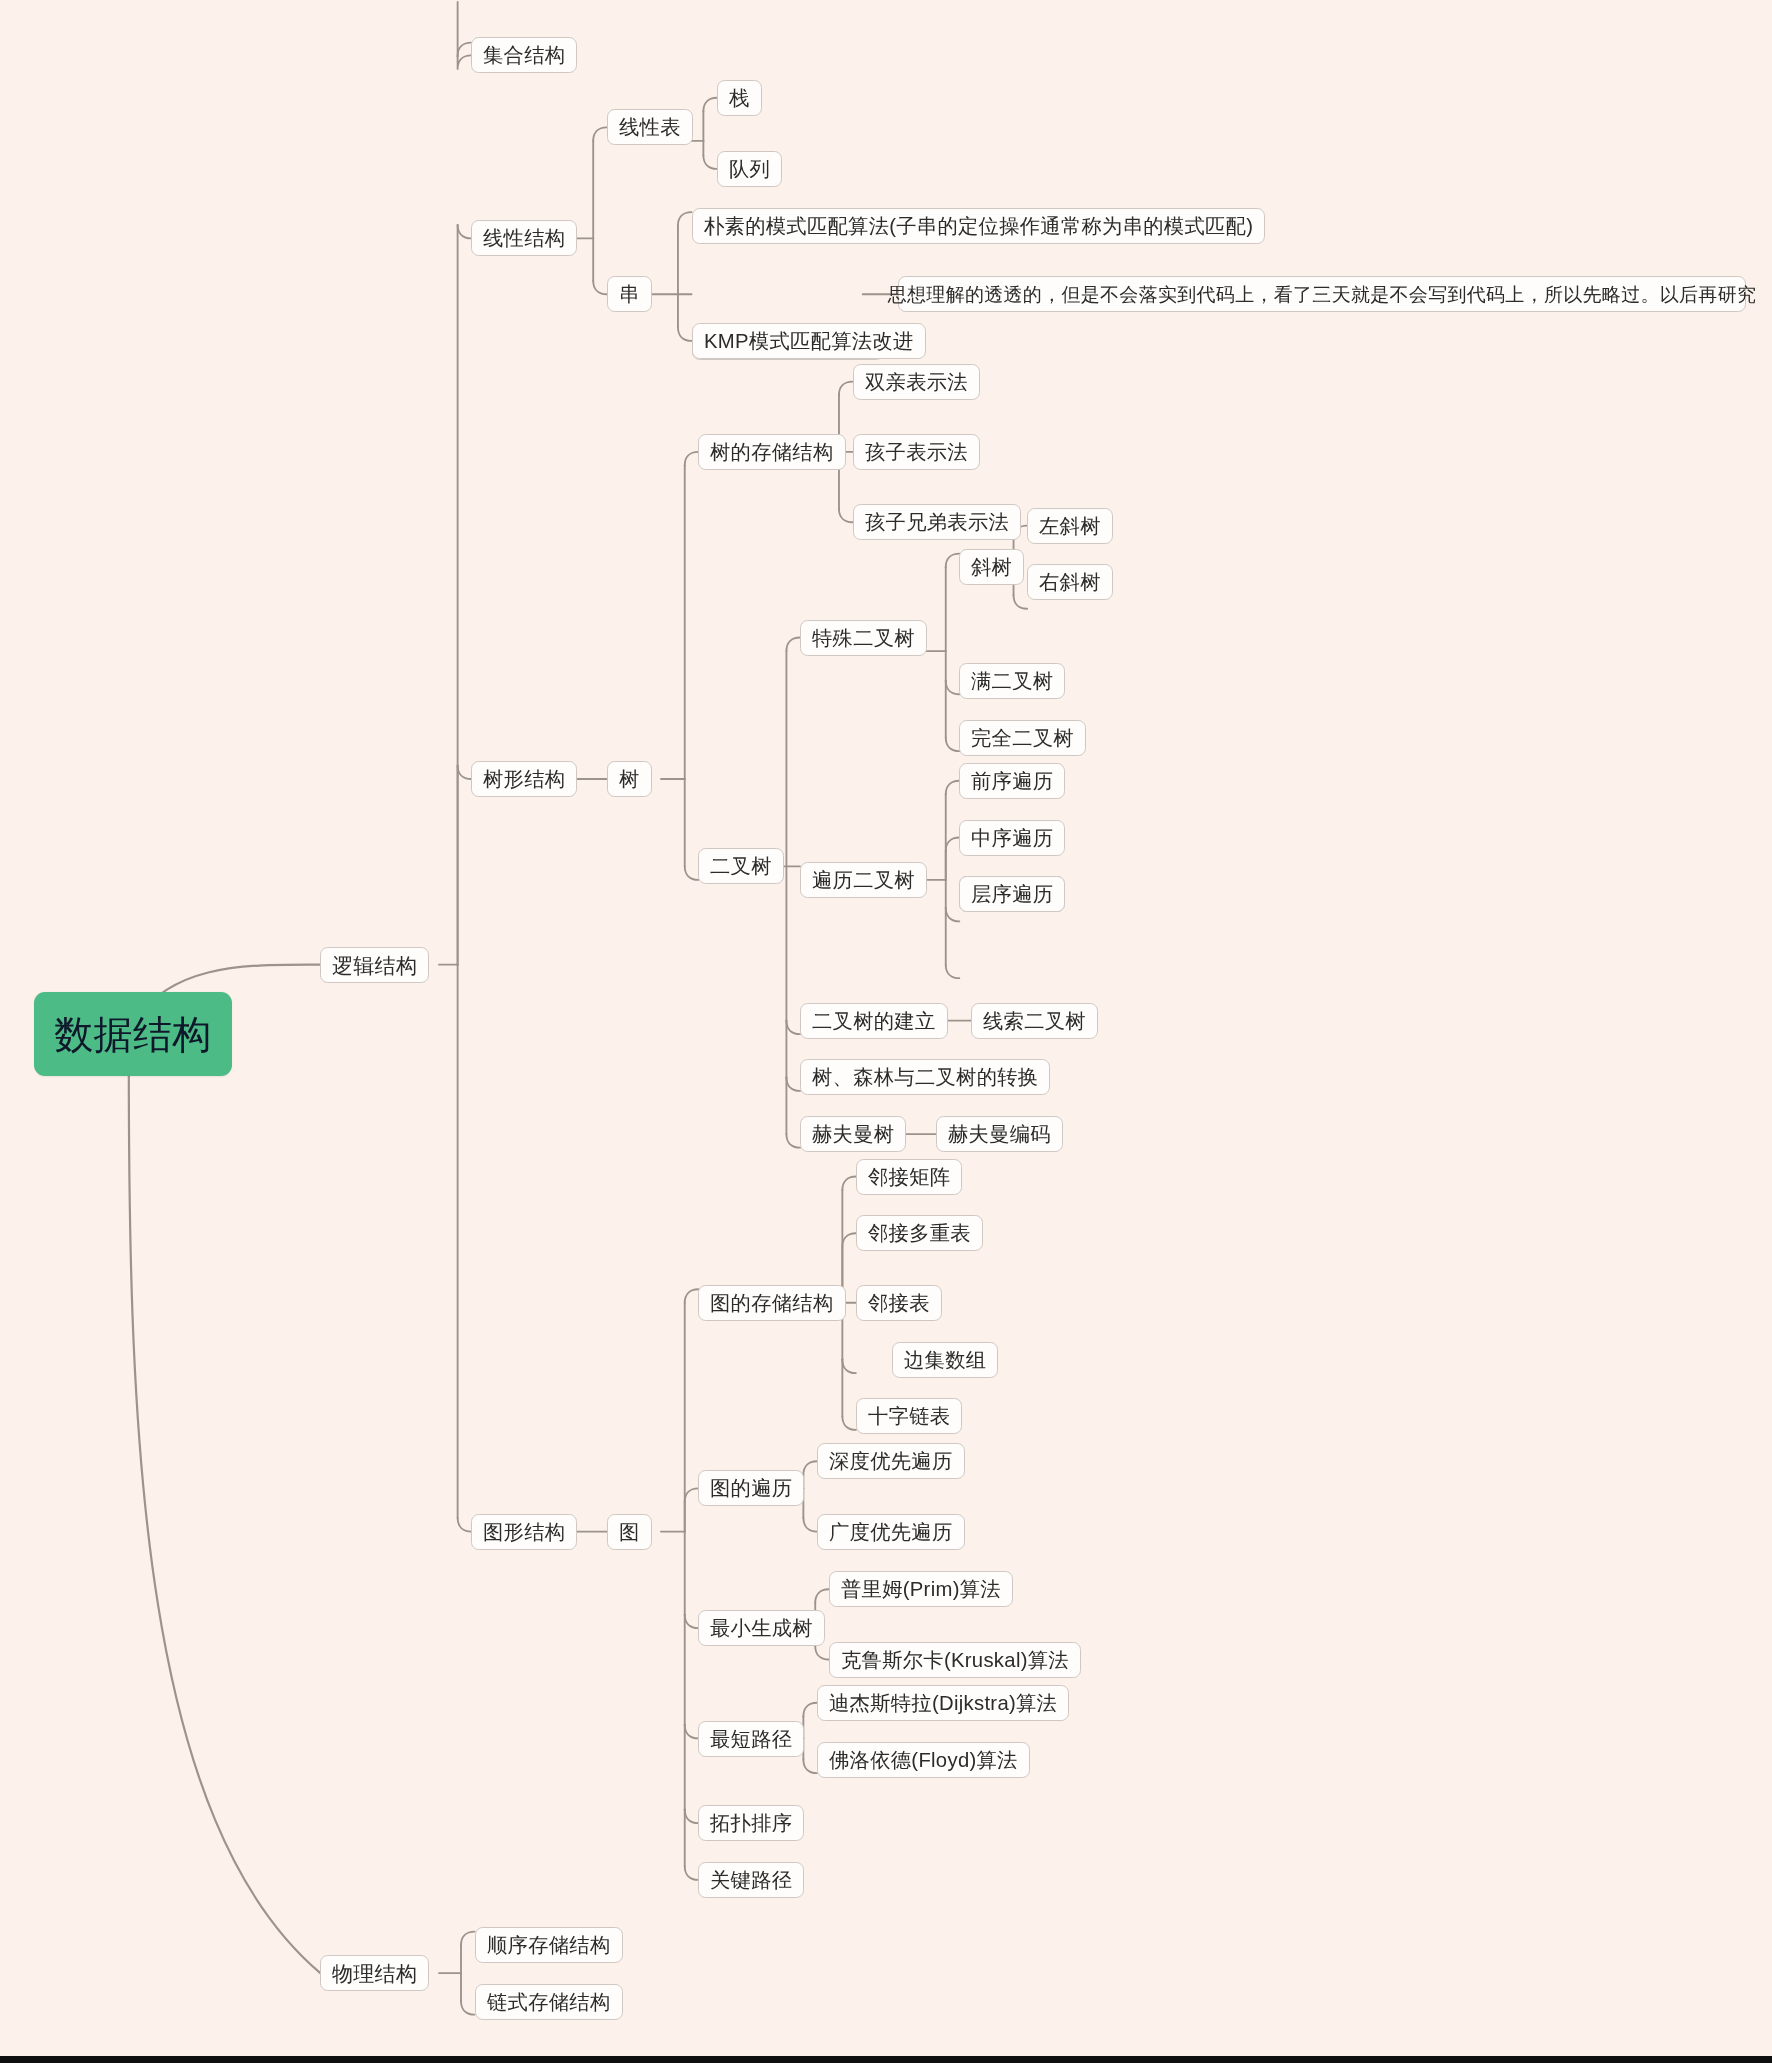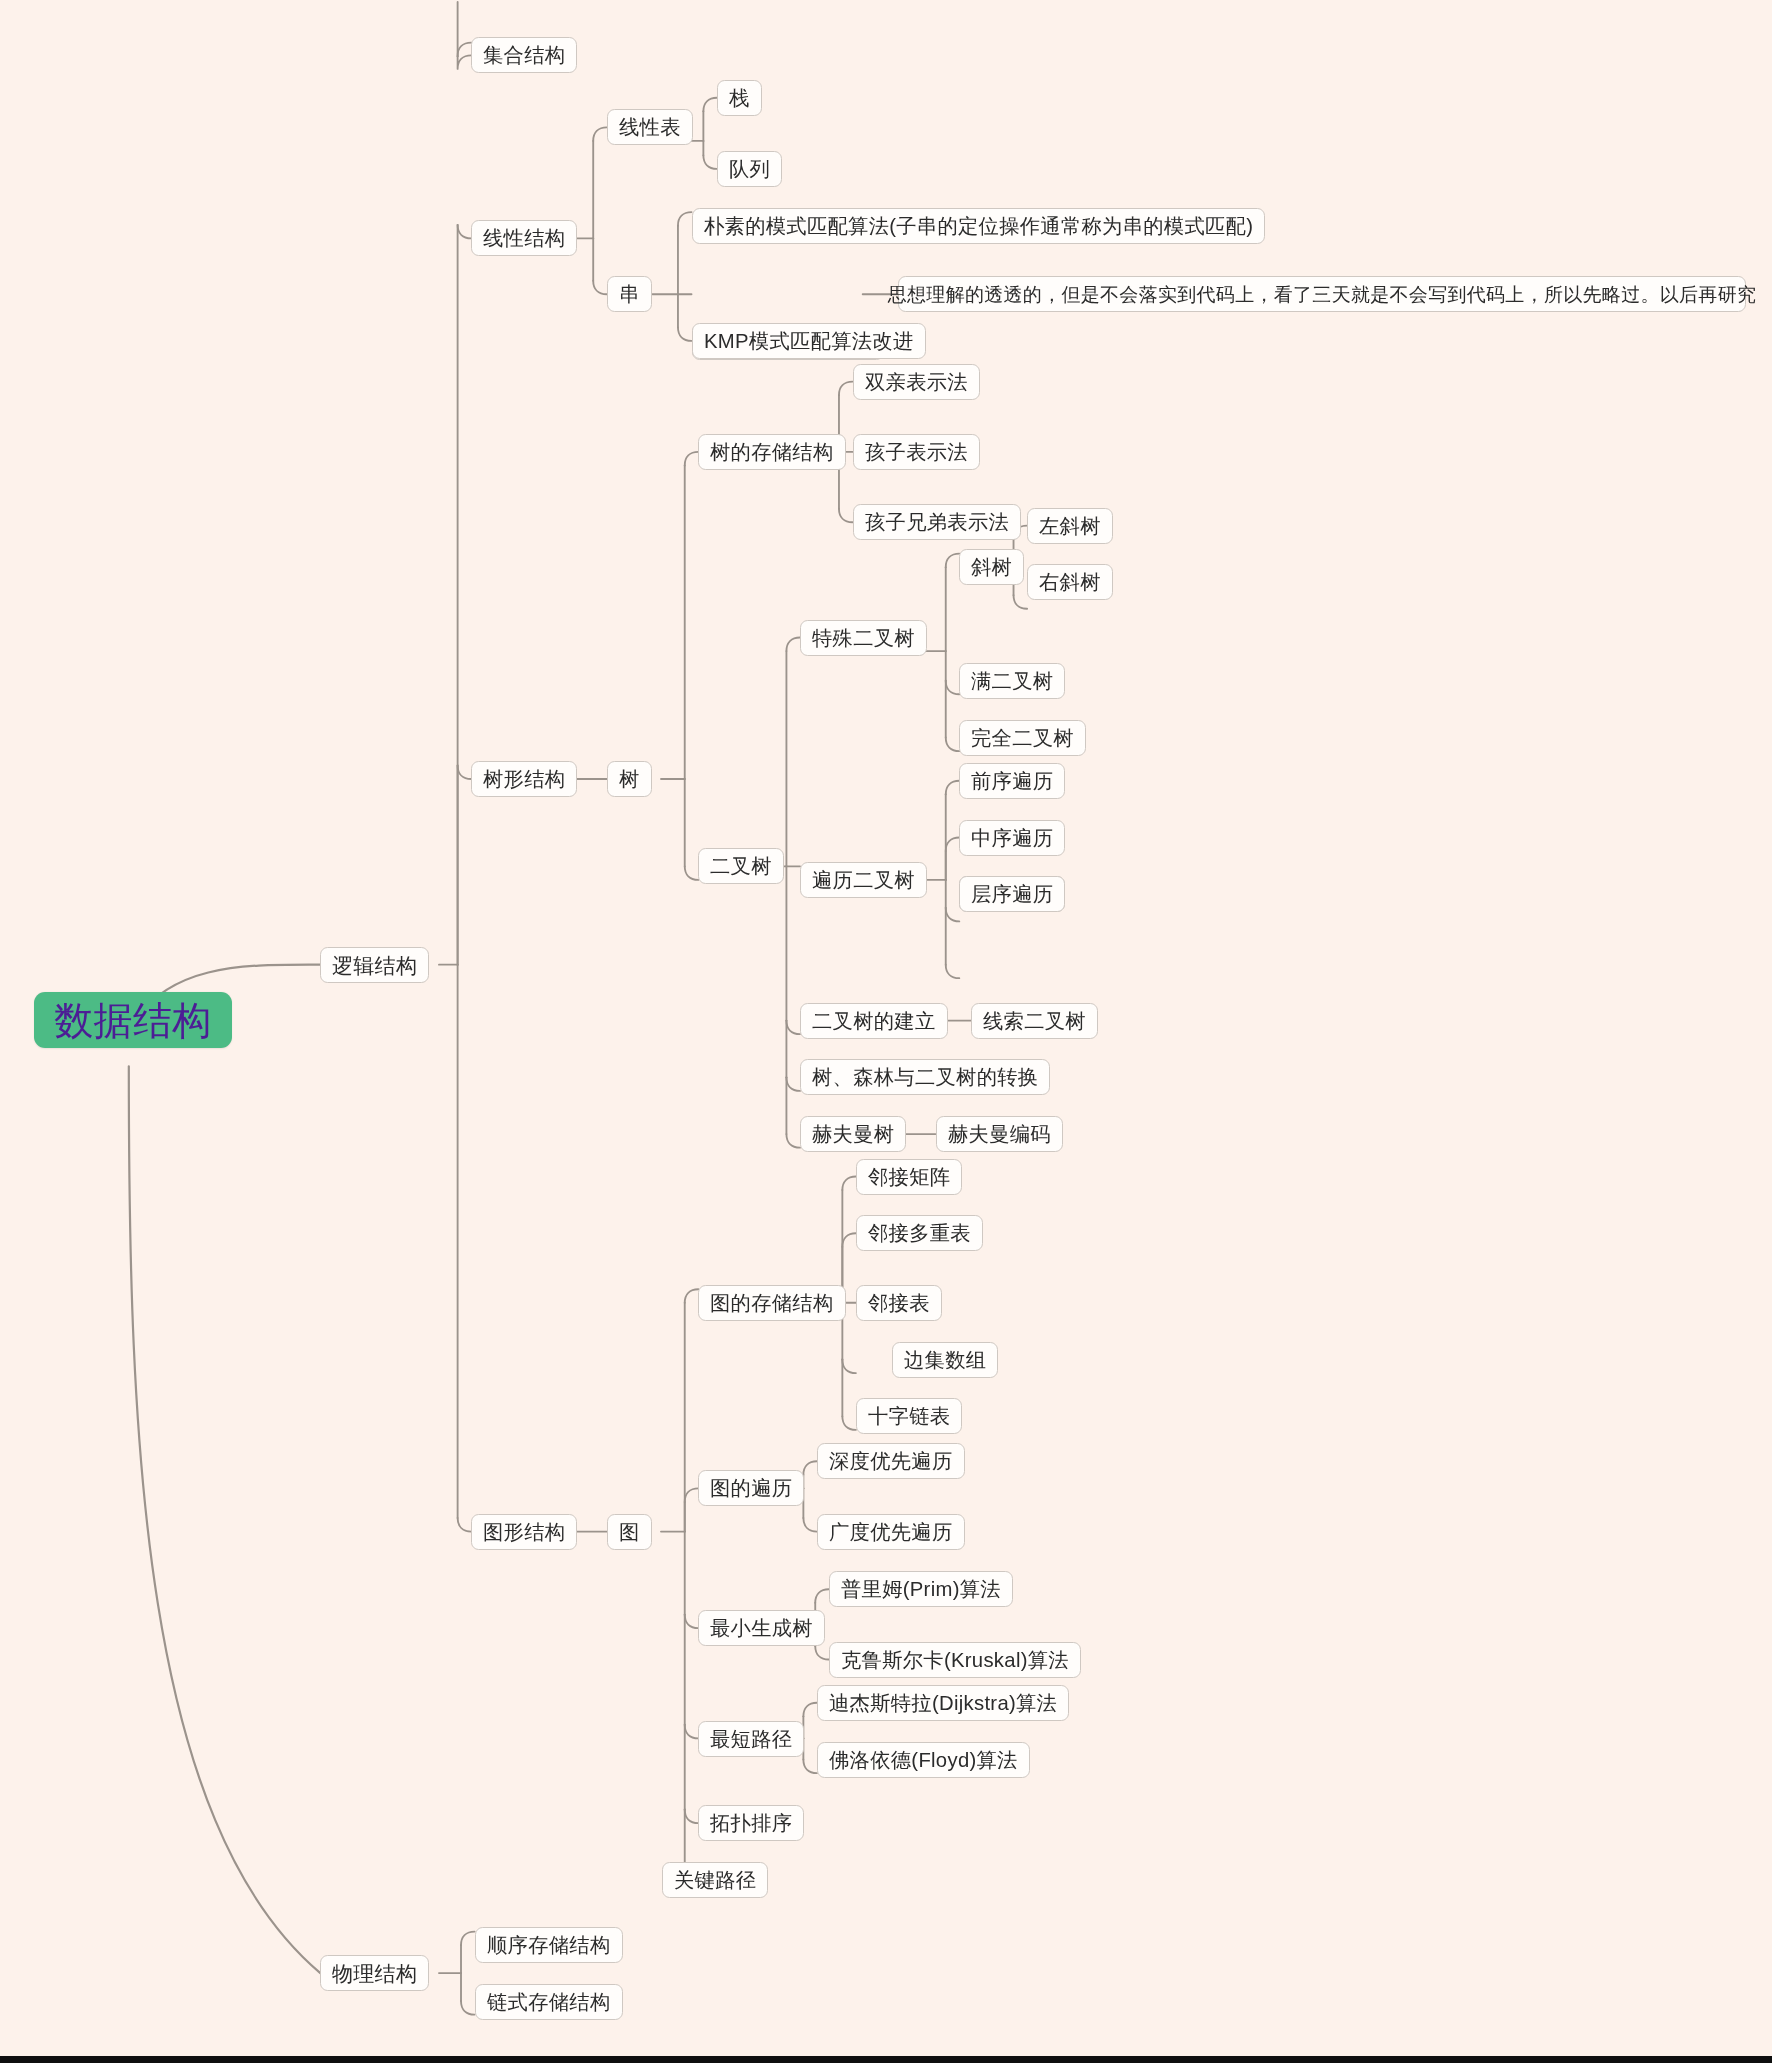--- a/index.html
+++ b/index.html
@@ -37,23 +37,23 @@
     justify-content: center;
     white-space: nowrap;
     padding: 0 11px;
     height: 36px;
     letter-spacing: 0.3px;
   }
   .node.root {
     background: #4cbb85;
     border: none;
     border-radius: 11px;
-    color: #4c1d95;
+    color: #0f172a;
     font-size: 39px;
-    height: 56px;
+    height: 84px;
     padding: 0 20.3px;
     box-shadow: 0 0.8px 1.7px rgba(0,0,0,0.08);
   }
   .node.big {
     font-size: 21px;
   }
   .node.note {
     font-size: 19px;
   }
   .bottom-band {
@@ -277,20 +277,20 @@
 
   <div class="node" style="left:698px; top:1610px;">最小生成树</div>
   <div class="node" style="left:829px; top:1571px;">普里姆(Prim)算法</div>
   <div class="node" style="left:829px; top:1642px;">克鲁斯尔卡(Kruskal)算法</div>
 
   <div class="node" style="left:698px; top:1721px;">最短路径</div>
   <div class="node" style="left:817px; top:1685px;">迪杰斯特拉(Dijkstra)算法</div>
   <div class="node" style="left:817px; top:1742px;">佛洛依德(Floyd)算法</div>
 
   <div class="node" style="left:698px; top:1805px;text-align:center;">拓扑排序</div>
-  <div class="node" style="left:662px; top:1862px;">关键路径</div>
+  <div class="node" style="left:698px; top:1862px;">关键路径</div>
 
   <div class="node" style="left:475px; top:1927px;">顺序存储结构</div>
   <div class="node" style="left:475px; top:1984px;">链式存储结构</div>
 
   <div class="bottom-band"></div>
 </div>
 
 
 </body></html>

